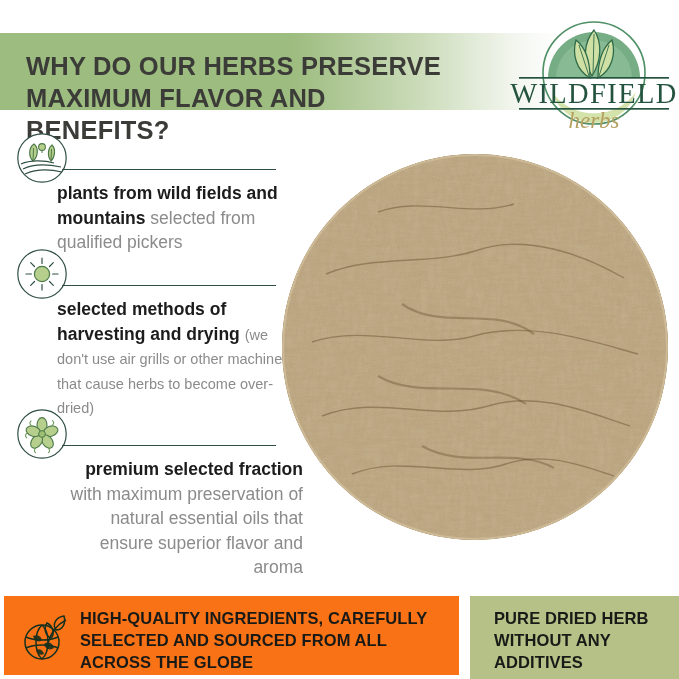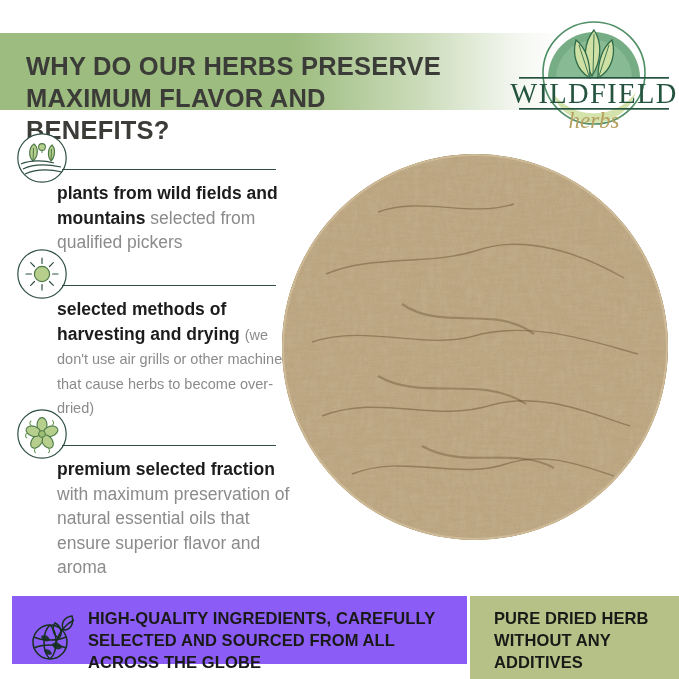--- a/index.html
+++ b/index.html
@@ -88,43 +88,43 @@
     font-size: 14.5px;
     line-height: 19px;
     color: #8b8b8b;
   }
 
   #feature-1 { top: 132px; }
   #feature-1 .feature-text { top: 49px; }
   #feature-2 { top: 248px; }
   #feature-2 .feature-text { top: 49px; }
   #feature-3 { top: 408px; }
-  #feature-3 .feature-text { top: 49px; }
+  #feature-3 .feature-text { top: 49px; text-align: right; }
 
   
   #herb-photo {
     position: absolute;
     left: 282px;
     top: 154px;
     width: 386px;
     height: 386px;
     border-radius: 50%;
     overflow: hidden;
     background: #b39873;
   }
   #herb-photo svg { display: block; }
 
   
   #banner-left {
     position: absolute;
-    left: 12px;
+    left: 4px;
     top: 596px;
     width: 455px;
-    height: 68px;
-    background: #8b5cf6;
+    height: 79px;
+    background: #f97316;
   }
   #banner-left-icon {
     position: absolute;
     left: 14px;
     top: 14px;
     width: 54px;
     height: 54px;
   }
   #banner-left-icon svg { display: block; }
   #banner-left-text {

